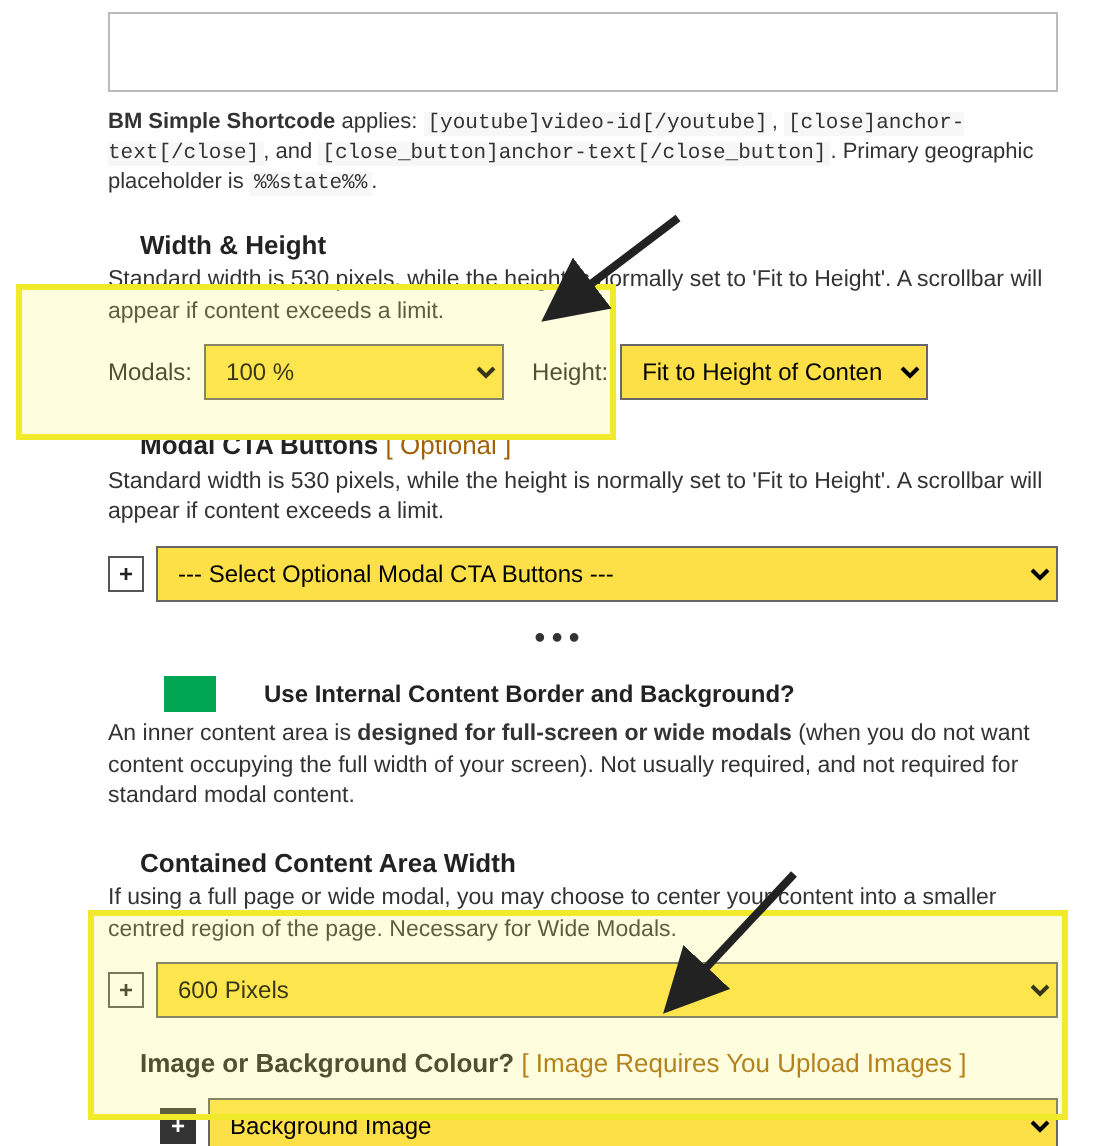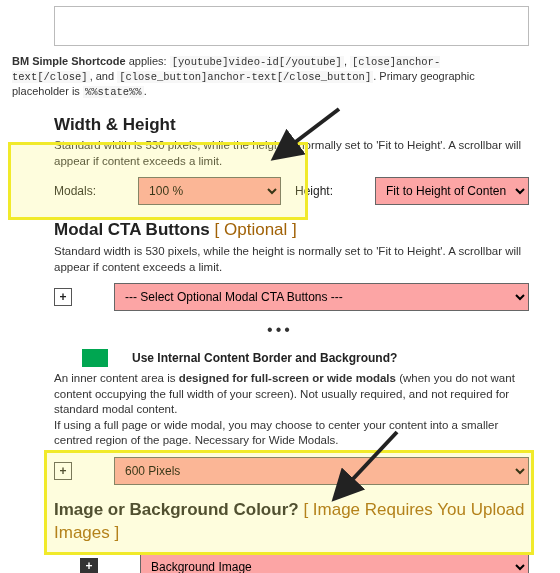--- a/index.html
+++ b/index.html
@@ -14,32 +14,31 @@
     line-height: 1.35;
   }
   .empty-box {
     border: 1px solid #bbb;
     height: 40px;
     width: 475px;
     margin: 6px 0 8px 42px;
   }
   .small { font-size: 11px; color: #333; }
   .code { font-family: "Courier New", monospace; font-size: 10.5px; background: #f7f7f7; padding: 0 2px; }
-  .section-title { font-weight: bold; font-size: 17px; margin-top: 14px; margin-bottom: 2px; }
+  .section-title { font-weight: bold; font-size: 13px; margin-top: 14px; margin-bottom: 2px; margin-left: 16px; }
   .sub { font-size: 11.5px; color: #333; }
   .opt { color: #a16207; font-weight: normal; }
   .row { display: flex; align-items: center; gap: 6px; margin: 8px 0; }
   select, .select {
     font-family: inherit;
     font-size: 12px;
     padding: 4px 6px;
     border: 1px solid #666;
-    background: #fca5a5;
+    background: #fde047;
     height: 28px;
-    margin-left: 36px;
   }
   .plus-box {
     width: 18px; height: 18px;
     border: 1px solid #555;
     display: inline-flex;
     align-items: center; justify-content: center;
     font-size: 12px; font-weight: bold;
     background: #fff;
     flex-shrink: 0;
   }
@@ -62,21 +61,21 @@
   }
   .arrow { position: absolute; pointer-events: none; }
   .pad-left { padding-left: 26px; }
   b { font-weight: bold; }
 </style>
 </head>
 <body>
 
 <div class="empty-box"></div>
 
-<div class="small" style="width:475px;">
+<div class="small" style="margin-left:42px; width:475px;">
   <b>BM Simple Shortcode</b>
   <span>applies:</span>
   <span class="code">[youtube]video-id[/youtube]</span>,
   <span class="code">[close]anchor-text[/close]</span><span>, and</span>
   <span class="code">[close_button]anchor-text[/close_button]</span><span>. Primary geographic placeholder is </span><span class="code">%%state%%</span><span>.</span>
 </div>
 
 <div style="position:relative; margin-left:42px; width:475px;">
   <div class="section-title">Width &amp; Height</div>
   <div class="sub">Standard width is 530 pixels, while the height is normally set to 'Fit to Height'. A scrollbar will appear if content exceeds a limit.</div>
@@ -122,20 +121,21 @@
   <div style="display:flex; align-items:center;padding-left:28px;">
     <span class="toggle"></span>
     <b>Use Internal Content Border and Background?</b>
   </div>
   <div class="sub" style="margin-top:4px;">
     <span>An inner content area is </span><b>designed for full-screen or wide modals</b><span> (when you do not want content occupying the full width of your screen). Not usually required, and not required for standard modal content.</span>
   </div>
 </div>
 
 <div style="position:relative; margin-left:42px; width:475px;">
+  <div class="section-title" style="margin-top:16px;">Contained Content Area Width</div>
   <div class="sub">If using a full page or wide modal, you may choose to center your content into a smaller centred region of the page. Necessary for Wide Modals.</div>
 
   <div class="row">
     <span class="plus-box">+</span>
     <select class="flexwide">
       <option>600 Pixels</option>
     </select>
   </div>
 
   <div class="section-title">

